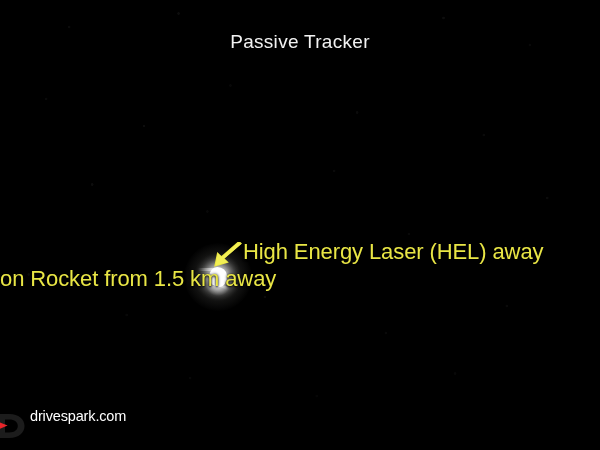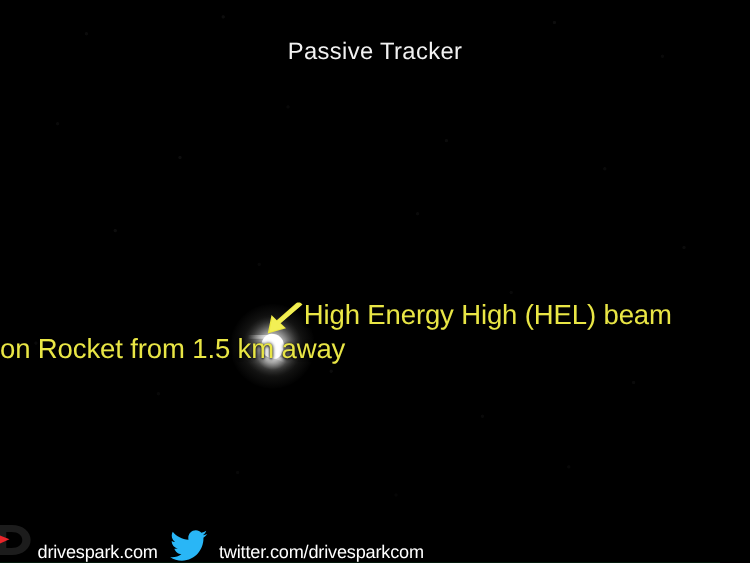--- a/index.html
+++ b/index.html
@@ -10,21 +10,21 @@
   }
   body {
     font-family: "Liberation Sans", sans-serif;
     -webkit-font-smoothing: antialiased;
   }
 
   #frame {
     position: relative;
     width: 576px;
     height: 450px;
-    background: #15803d;
+    background: #0369a1;
     overflow: hidden;
   }
 
   
   #noise-layer {
     position: absolute;
     inset: 0;
     background-color: #000000;
     background-image:
       radial-gradient(circle at 12% 6%,   rgba(255,255,255,0.045) 0 1px, transparent 1.6px),
@@ -162,21 +162,21 @@
     left: 0;
     bottom: 0;
     width: 600px;
     height: 42px;
     display: flex;
     align-items: center;
     background: #000000;
   }
   .footer-item {
     display: flex;
-    align-items: flex-end;
+    align-items: flex-start;
     height: 42px;
   }
   .footer-label {
     color: #ffffff;
     font-size: 14.5px;
     letter-spacing: -0.15px;
     white-space: nowrap;
   }
 
   .brand-logo {
@@ -215,46 +215,31 @@
     <div class="flare-tail"></div>
     <div class="flare-core"></div>
   </div>
 
   <svg id="pointer-arrow" viewBox="0 0 30 26">
     <path d="M29 1.5 L11.5 16.5 L15.8 20.6 L1.2 24.8 L4.2 10.0 L8.4 14.1 L25.9 -1.2 Z" fill="#ece83f"></path>
     <path d="M27.8 2.2 L10.9 16.8 L14.4 20.2 L2.6 23.6 L5.0 11.4 L8.6 14.9 L25.4 0.4 Z" fill="#f2ef55"></path>
   </svg>
 
   <div id="caption">
-    <span id="caption-line-1">High Energy High (HEL) beam</span>
+    <span id="caption-line-1">High Energy Laser (HEL) away</span>
     <span id="caption-line-2">on Rocket from 1.5 km away</span>
   </div>
 
   <div id="footer-bar">
 
     <div class="footer-item">
       <svg class="brand-logo" viewBox="0 0 36 36">
         <path d="M4 6 H15.5 C24.6 6 30.5 11.4 30.5 18 C30.5 24.6 24.6 30 15.5 30 H4 Z
                  M11 11.6 V24.4 H15.2 C20.6 24.4 23.8 21.8 23.8 18 C23.8 14.2 20.6 11.6 15.2 11.6 Z" fill="#1c1c1c" fill-rule="evenodd"></path>
         <path d="M5.0 14.0 L13.6 17.4 L5.2 21.2 C4.0 19.0 4.0 16.2 5.0 14.0 Z" fill="#e8252a"></path>
       </svg>
       <span class="footer-label">drivespark.com</span>
     </div>
 
 
-    <div class="footer-item">
-      <svg class="tw-icon" viewBox="0 0 32 28">
-        <path d="M32 3.4 C30.8 3.95 29.5 4.3 28.2 4.45 C29.6 3.6 30.6 2.3 31.1 0.75
-                 C29.8 1.55 28.4 2.1 26.9 2.4 C25.7 1.1 24.0 0.3 22.1 0.3
-                 C18.5 0.3 15.6 3.25 15.6 6.9 C15.6 7.4 15.65 7.9 15.76 8.38
-                 C10.3 8.1 5.47 5.45 2.23 1.5 C1.67 2.5 1.34 3.6 1.34 4.8
-                 C1.34 7.1 2.5 9.1 4.25 10.27 C3.18 10.24 2.17 9.94 1.29 9.45
-                 V9.53 C1.29 12.73 3.55 15.4 6.55 16.0 C6.0 16.15 5.42 16.23 4.82 16.23
-                 C4.4 16.23 3.98 16.19 3.59 16.11 C4.42 18.73 6.83 20.64 9.69 20.7
-                 C7.46 22.47 4.65 23.52 1.6 23.52 C1.07 23.52 0.55 23.49 0.04 23.43
-                 C2.93 25.3 6.36 26.4 10.06 26.4 C22.08 26.4 28.65 16.35 28.65 7.63
-                 C28.65 7.35 28.64 7.06 28.63 6.78 C29.91 5.85 31.02 4.7 32 3.4 Z" fill="#29b6f6"></path>
-      </svg>
-      <span class="footer-label label-gap-sm">twitter.com/drivesparkcom</span>
-    </div>
 
   </div>
 </div>
 
 </body></html>

